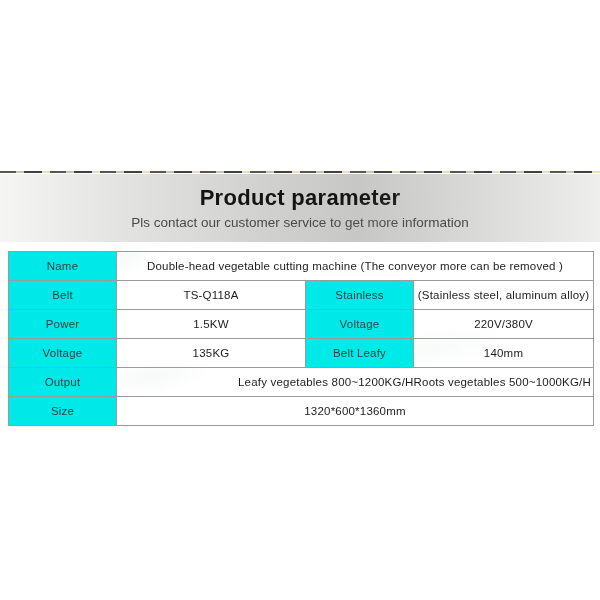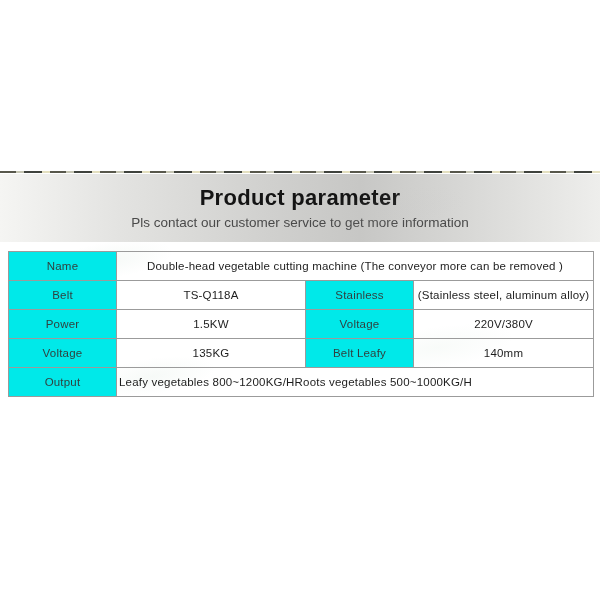--- a/index.html
+++ b/index.html
@@ -45,21 +45,21 @@
   }
   .spec-table td {
     border:1px solid #9b9b9b; height:28px; padding:8px 2px;
     text-align:center; vertical-align:middle;
     font-size:11.5px; color:#1d1d1d; letter-spacing:0.2px;
   }
   .spec-table td.lbl {
     background:#00e9e9; color:#30403f;
   }
   .dual-wrap {
-    display:flex; justify-content:flex-start; align-items:center; width:100%;
+    display:flex; justify-content:flex-end; align-items:center; width:100%;
   }
 </style>
 </head>
 <body>
 
 <div class="canvas">
 
   <div class="top-divider"></div>
 
   <div class="header-band">
@@ -101,16 +101,20 @@
       </tr>
       <tr>
         <td class="lbl">Output</td>
         <td colspan="3">
           <span class="dual-wrap">
             <span>Leafy vegetables 800~1200KG/H</span>
             <span>Roots vegetables 500~1000KG/H</span>
           </span>
         </td>
       </tr>
+      <tr>
+        <td class="lbl">Size</td>
+        <td colspan="3">1320*600*1360mm</td>
+      </tr>
     </tbody>
   </table>
 
 </div>
 
 </body></html>

